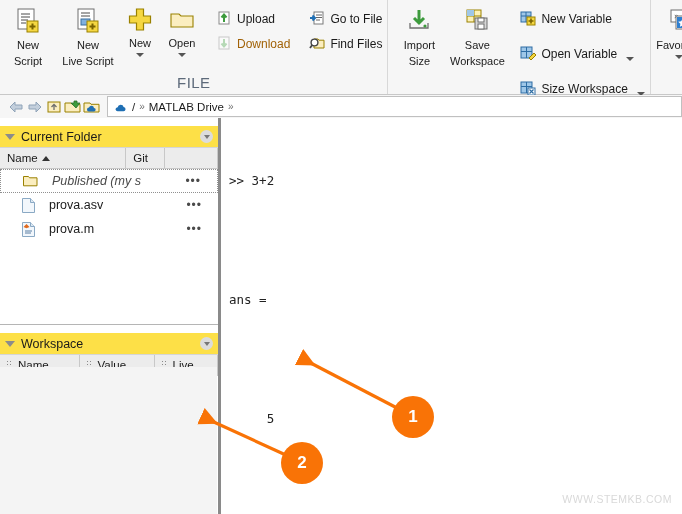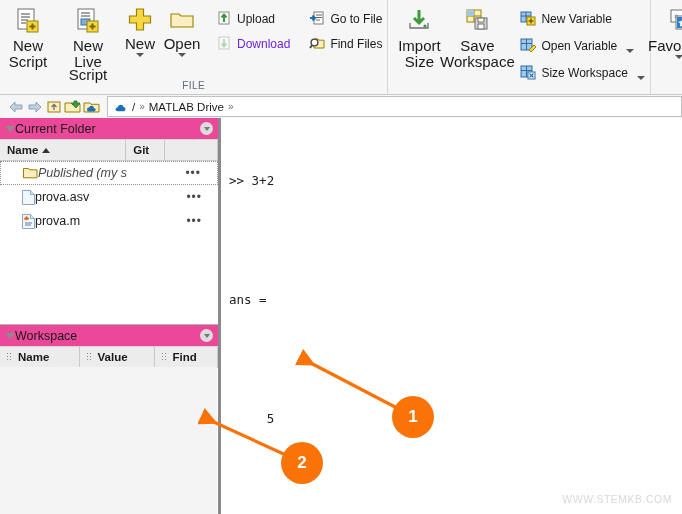--- a/index.html
+++ b/index.html
@@ -14,42 +14,42 @@
   
   #ribbon{
     position:absolute;left:0;top:0;width:682px;height:94px;
     background:#f6f6f6;border-bottom:1px solid #c8c8c8;
     display:flex;align-items:flex-start;
   }
   .rgroup{position:relative;height:94px;display:flex;align-items:flex-start;}
   .rgroup + .rgroup{border-left:1px solid #d8d8d8;}
   .grouplabel{
     position:absolute;bottom:3px;left:0;width:100%;text-align:center;
-    font-size:10px;color:#5d6a7a;letter-spacing:.4px;
+    font-size:15px;color:#5d6a7a;letter-spacing:.4px;
   }
 
   
   .bigbtn{
     width:56px;padding-top:6px;display:flex;flex-direction:column;
     align-items:center;cursor:default;
   }
   .bigbtn .lbl{
-    font-size:15px;line-height:13px;text-align:center;color:#1a1a1a;
+    font-size:11px;line-height:13px;text-align:center;color:#1a1a1a;
     margin-top:3px;
   }
   .caret{
     width:0;height:0;border-left:4px solid transparent;border-right:4px solid transparent;
     border-top:4px solid #555;margin-top:3px;
   }
 
   
   .smallcol{padding:7px 5px 0 6px;display:flex;flex-direction:column;gap:6px;}
   .smallbtn{display:flex;align-items:flex-end;gap:5px;height:19px;cursor:default;}
   .smallbtn .lbl{font-size:12px;color:#1a1a1a;white-space:nowrap;}
-  .smallbtn.disabled .lbl{color:#6d28d9;}
+  .smallbtn.disabled .lbl{color:#a16207;}
   .caret-s{
     width:0;height:0;border-left:4px solid transparent;border-right:4px solid transparent;
     border-top:4px solid #555;margin-left:4px;
   }
 
   
   #addrbar{
     position:absolute;left:0;top:95px;width:682px;height:23px;
     background:#f6f6f6;border-bottom:1px solid #c8c8c8;
     display:flex;align-items:center;
@@ -59,54 +59,54 @@
     margin-left:6px;height:19px;flex:1;background:#fff;border:1px solid #c0c0c0;
     display:flex;align-items:center;padding-left:5px;gap:4px;
   }
   .crumb{font-size:11.5px;color:#1a1a1a;cursor:default;}
   .crumbsep{font-size:10px;color:#6f6f6f;}
 
   
   #leftcol{position:absolute;left:0;top:118px;width:218px;height:396px;background:#fff;}
   #splitter-v{position:absolute;left:218px;top:118px;width:3px;height:396px;background:#8a8a8a;}
   .paneltitle{
-    height:21px;background:#ec4899;border-bottom:1px solid #d5d5d5;
-    display:flex;align-items:center;padding-left:5px;
+    height:21px;background:#fde047;border-bottom:1px solid #d5d5d5;
+    display:flex;align-items:center;padding-left:5px;gap:6px;margin-top:8px;
   }
   .paneltitle .ttxt{font-size:12.5px;color:#1a1a1a;}
   .tri-down{
     width:0;height:0;border-left:5px solid transparent;border-right:5px solid transparent;
     border-top:6px solid #8c8c8c;
   }
   .panelmenu{
     margin-left:auto;margin-right:5px;width:13px;height:13px;border-radius:50%;
     background:#dcdcdc;display:flex;align-items:center;justify-content:center;
   }
   .panelmenu i{
     width:0;height:0;border-left:3px solid transparent;border-right:3px solid transparent;
     border-top:4px solid #777;font-style:normal;
   }
 
   
   #curfolder{position:absolute;left:0;top:0;width:218px;height:206px;background:#fff;
              border-right:1px solid #c8c8c8;}
   .thead{height:20px;display:flex;background:#ececec;border-bottom:1px solid #c8c8c8;}
   .th{
-    display:flex;align-items:center;padding-left:7px;font-size:11.5px;font-weight:bold;
+    display:flex;align-items:center;padding-left:7px;font-size:11.5px;font-weight:normal;
     color:#1a1a1a;border-right:1px solid #c8c8c8;gap:4px;
   }
   .sortarrow{width:0;height:0;border-left:4px solid transparent;border-right:4px solid transparent;
              border-bottom:5px solid #333;}
   .grip{display:inline-block;width:5px;height:9px;margin-right:2px;}
   .grip b{display:block;width:1px;height:1px;background:#8a8a8a;box-shadow:
      0 0 0 0 #8a8a8a, 3px 0 0 0 #8a8a8a, 0 3px 0 0 #8a8a8a, 3px 3px 0 0 #8a8a8a,
      0 6px 0 0 #8a8a8a, 3px 6px 0 0 #8a8a8a;}
   .frow{height:24px;display:flex;align-items:center;padding-left:22px;position:relative;}
   .frow.selected{border:1px dotted #909090;height:22px;}
-  .frow .fname{font-size:12.5px;margin-left:0;color:#1a1a1a;}
+  .frow .fname{font-size:12.5px;margin-left:14px;color:#1a1a1a;}
   .frow.folder .fname{font-style:italic;color:#4a4a4a;}
   .dots{position:absolute;right:16px;font-size:12px;color:#4a4a4a;letter-spacing:1px;}
 
   
   #workspace{position:absolute;left:0;top:206px;width:218px;height:190px;background:#fff;
              border-top:1px solid #b5b5b5;border-right:1px solid #c8c8c8;}
   #wsbody{position:absolute;left:0;top:42px;width:217px;bottom:0;background:#f4f4f4;}
 
   
   #cmdwin{
@@ -236,21 +236,21 @@
         <path d="M12 4v12M5 10h14" stroke="#9a8100"></path>
         <rect x="5" y="4" width="7" height="6" fill="#9fc7e8"></rect>
         <rect x="13" y="12" width="12" height="11" fill="#d7d7d7" stroke="#6e6e6e"></rect>
         <rect x="16" y="12" width="6" height="4" fill="#fff" stroke="#6e6e6e"></rect>
         <rect x="16" y="18" width="6" height="5" fill="#fff" stroke="#6e6e6e"></rect>
       </svg>
       <span class="lbl">Save</span>
       <span class="lbl">Workspace</span>
     </div>
 
-    <div class="smallcol" style="padding-left:10px;gap:8px">
+    <div class="smallcol" style="padding-left:10px;gap:16px">
       <div class="smallbtn">
         <svg width="16" height="16" viewBox="0 0 16 16">
           <rect x="1" y="2" width="10" height="10" fill="#9fc7e8" stroke="#2e6da4"></rect>
           <path d="M1 6h10M6 2v10" stroke="#2e6da4"></path>
           <rect x="7" y="7" width="8" height="8" fill="#f5d742" stroke="#9a8100"></rect>
           <path d="M11 8.5v5M8.5 11h5" stroke="#7a6400" stroke-width="1.6"></path>
         </svg>
         <span class="lbl">New Variable</span>
       </div>
       <div class="smallbtn">
@@ -402,21 +402,21 @@
       <div class="th" style="width:75px">
         <span class="grip">
             <b></b>
           </span>
         <span>Value</span>
       </div>
       <div class="th" style="width:62px">
         <span class="grip">
             <b></b>
           </span>
-        <span>Find</span>
+        <span>Live</span>
       </div>
     </div>
 
     <div id="wsbody"></div>
   </div>
 </div>
 
 <div id="splitter-v"></div>
 
 <div id="cmdwin">

